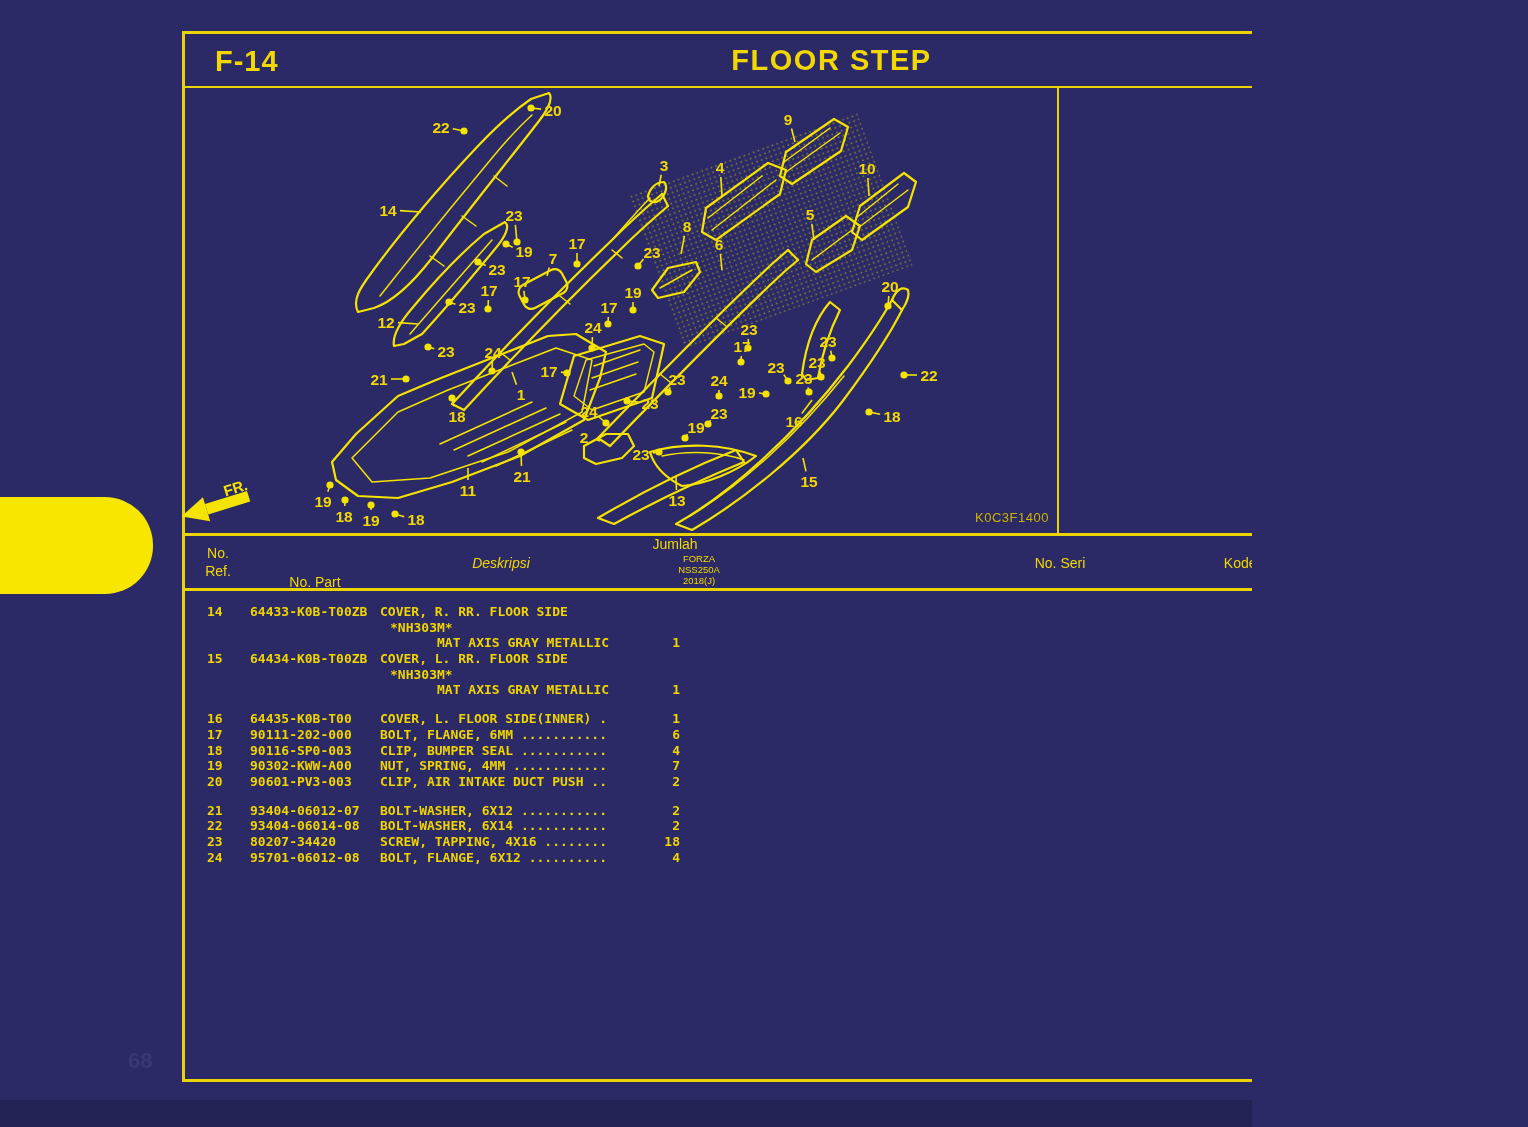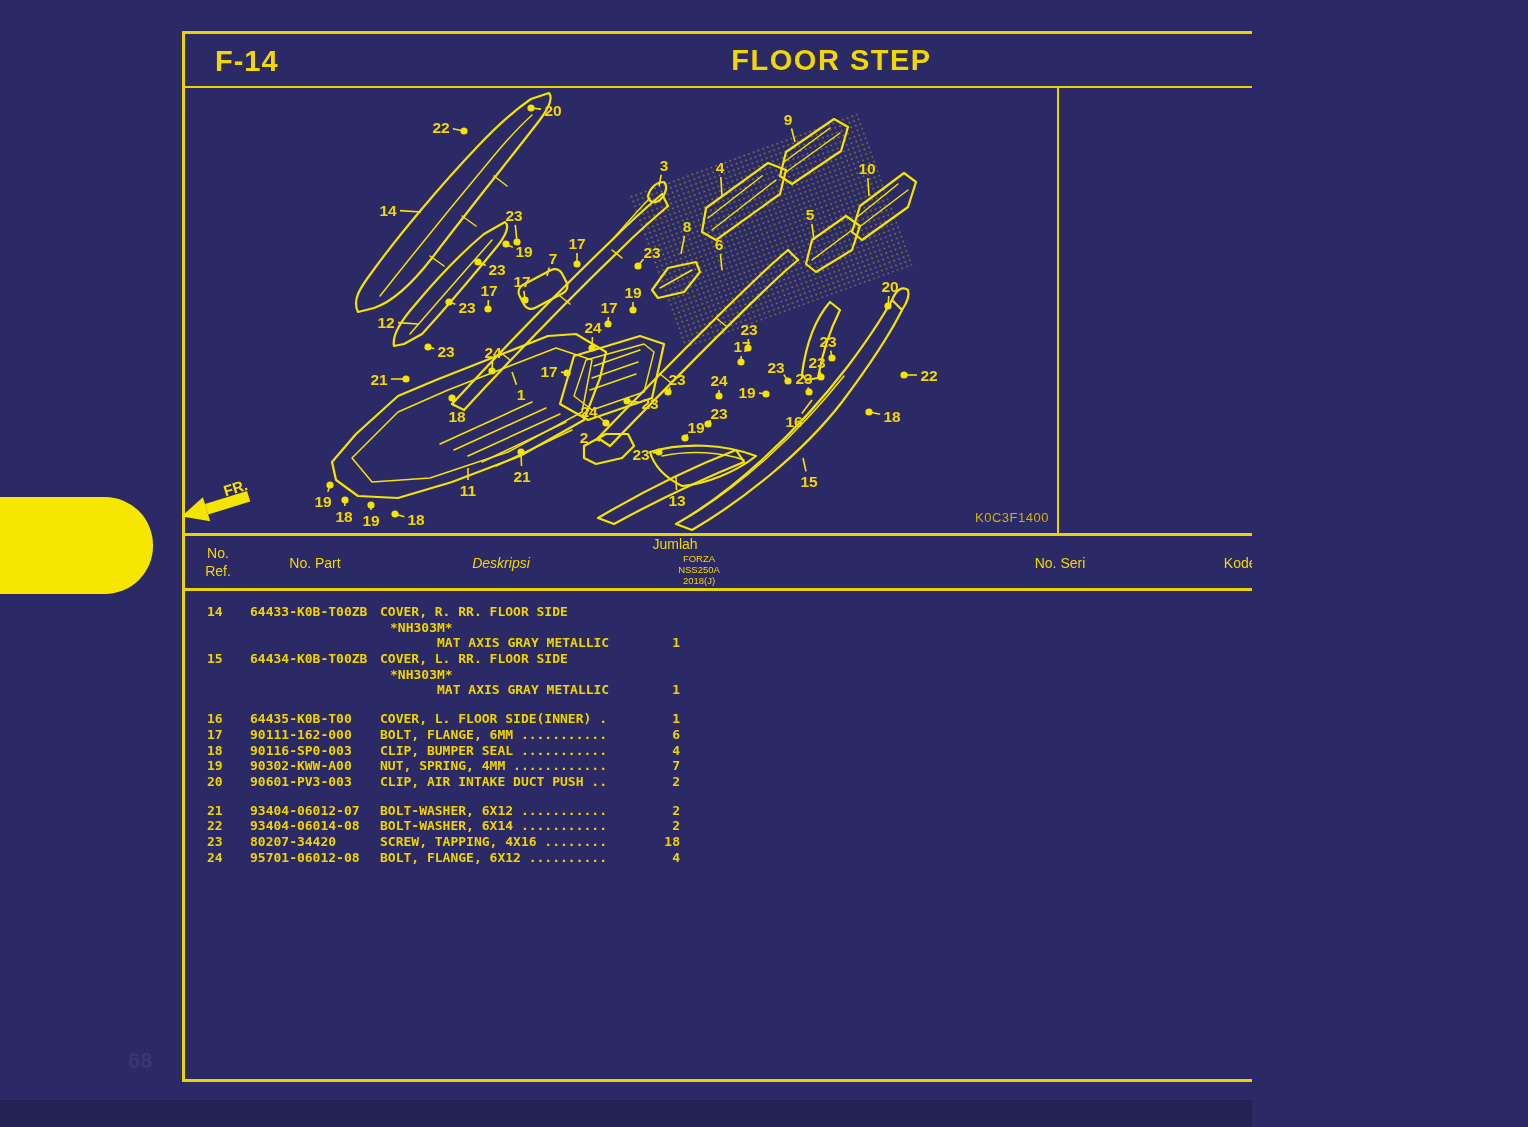--- a/index.html
+++ b/index.html
@@ -324,21 +324,21 @@
       </g>
   </svg>
 
   <div class="diagram-code">K0C3F1400</div>
 
   <div class="hline" style="left:182px;top:533px;width:1299px;height:3px;"></div>
   <div class="hline" style="left:182px;top:588px;width:1299px;height:3px;"></div>
 
   <div class="band-label" style="left:218px;top:545px;">No.</div>
   <div class="band-label" style="left:218px;top:563px;">Ref.</div>
-  <div class="band-label" style="left:315px;top:555px;">No. Part</div>
+  <div class="band-label" style="left:315px;top:574px;">No. Part</div>
   <div class="band-label" style="left:501px;top:555px;font-style:italic;">Deskripsi</div>
   <div class="band-label" style="left:675px;top:536px;">Jumlah</div>
   <div class="band-small" style="left:675px;top:553px;">FORZA</div>
   <div class="band-small" style="left:675px;top:564px;">NSS250A</div>
   <div class="band-small" style="left:675px;top:575px;">2018(J)</div>
   <div class="band-label" style="left:1060px;top:555px;">No. Seri</div>
   <div class="band-label" style="left:1283px;top:555px;">Kode Parts Jumlah</div>
 
   <div class="rows">
       <div class="pline">
@@ -367,21 +367,21 @@
       </div>
       <div class="gspacer"></div>
       <div class="pline">
         <span class="c-ref">16</span>
         <span class="c-part">64435-K0B-T00</span>
         <span class="c-desc">COVER, L. FLOOR SIDE(INNER) .</span>
         <span class="c-qty">1</span>
       </div>
       <div class="pline">
         <span class="c-ref">17</span>
-        <span class="c-part">90111-162-000</span>
+        <span class="c-part">90111-202-000</span>
         <span class="c-desc">BOLT, FLANGE, 6MM ...........</span>
         <span class="c-qty">6</span>
       </div>
       <div class="pline">
         <span class="c-ref">18</span>
         <span class="c-part">90116-SP0-003</span>
         <span class="c-desc">CLIP, BUMPER SEAL ...........</span>
         <span class="c-qty">4</span>
       </div>
       <div class="pline">

